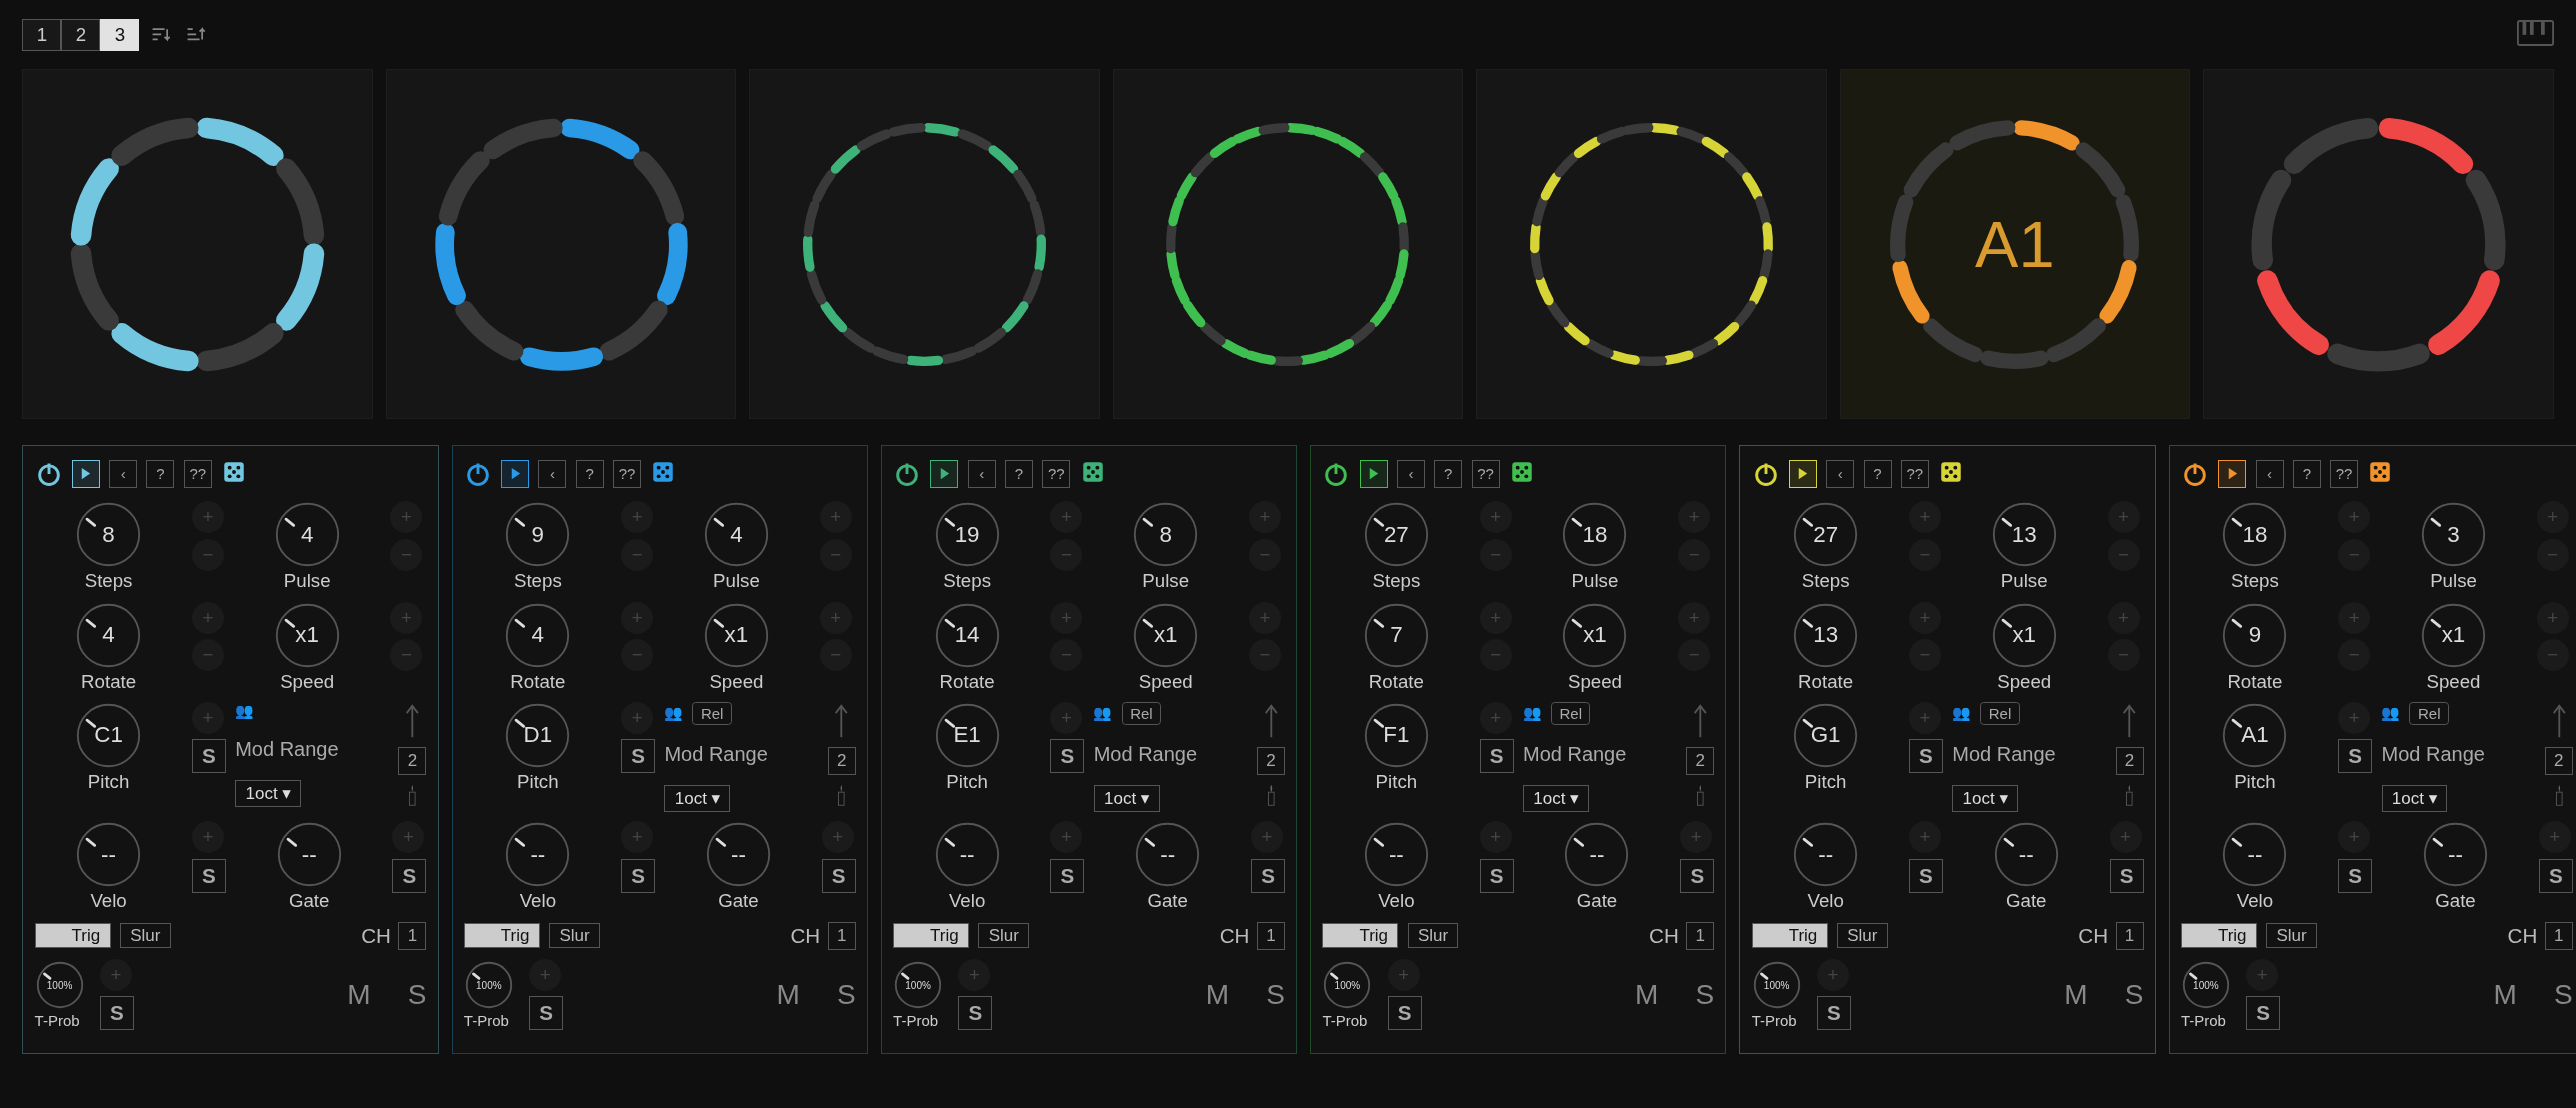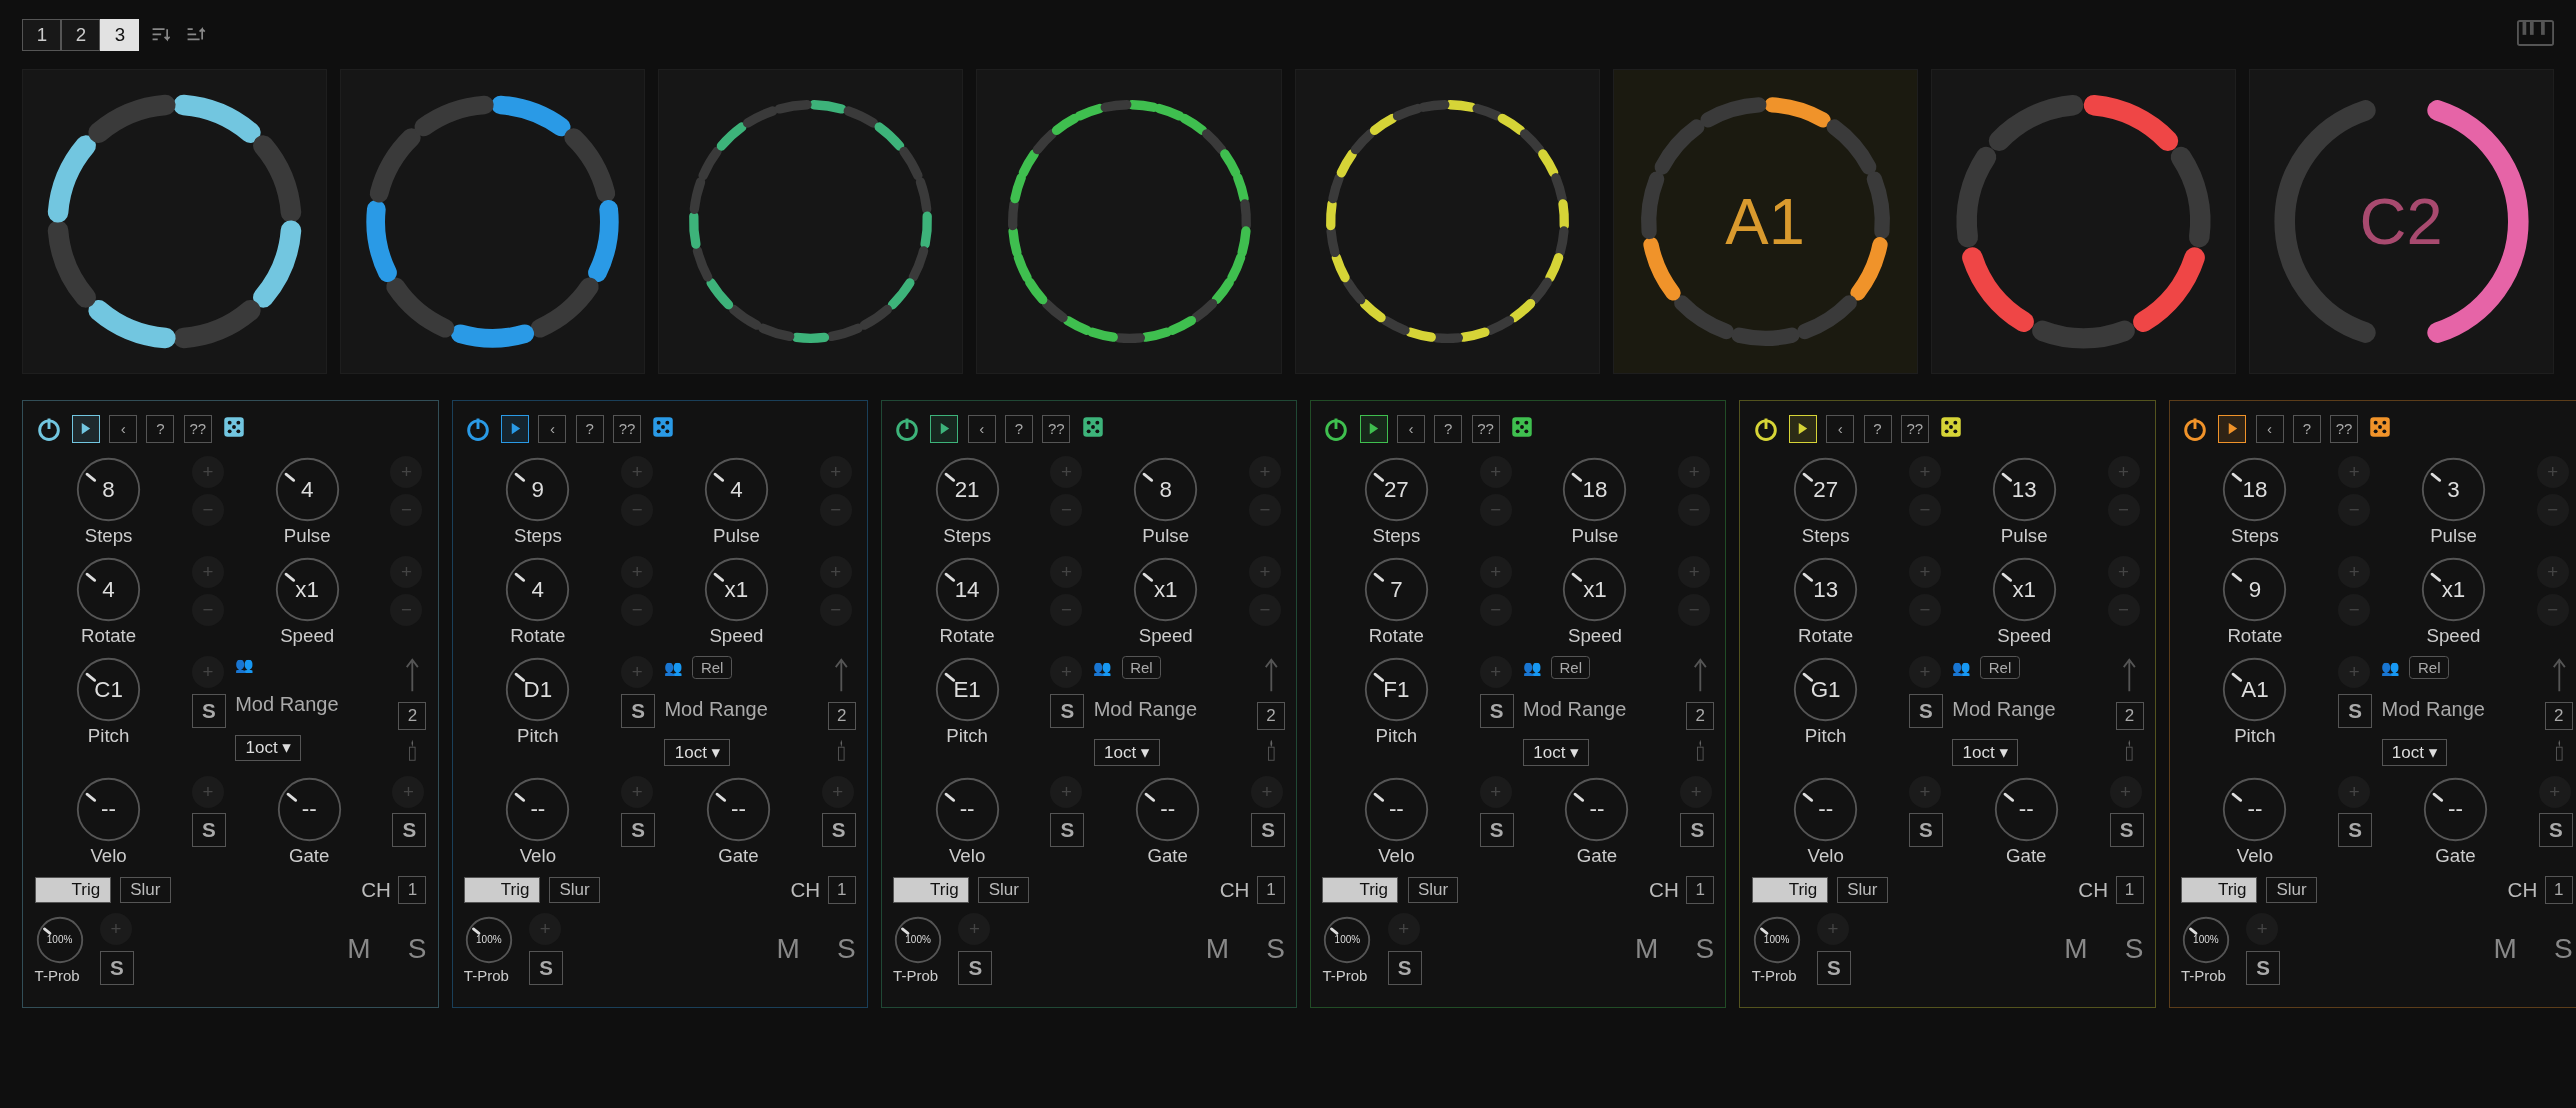--- a/index.html
+++ b/index.html
@@ -214,27 +214,20 @@
         <svg width="271" height="271" viewBox="0 0 290 290">
           <path d="M 156.20491361292918 20.50321325059511 A 125 125 0 0 1 235.34935797842394 58.61716887664191" stroke="#ef4646" stroke-width="22" fill="none" stroke-linecap="round"></path>
           <path d="M 249.32165671516285 76.1378773184872 A 125 125 0 0 1 268.8687202209918 161.77915822720695" stroke="#3a3a3a" stroke-width="22" fill="none" stroke-linecap="round"></path>
           <path d="M 263.8820645368942 183.62712429686843 A 125 125 0 0 1 209.1124096757383 252.30609920023323" stroke="#ef4646" stroke-width="22" fill="none" stroke-linecap="round"></path>
           <path d="M 188.92185301016787 262.0293588299671 A 125 125 0 0 1 101.0781469898321 262.0293588299671" stroke="#3a3a3a" stroke-width="22" fill="none" stroke-linecap="round"></path>
           <path d="M 80.88759032426175 252.3060992002333 A 125 125 0 0 1 26.117935463105795 183.62712429686837" stroke="#ef4646" stroke-width="22" fill="none" stroke-linecap="round"></path>
           <path d="M 21.131279779008153 161.7791582272069 A 125 125 0 0 1 40.678343284837126 76.13787731848724" stroke="#3a3a3a" stroke-width="22" fill="none" stroke-linecap="round"></path>
           <path d="M 54.65064202157602 58.61716887664197 A 125 125 0 0 1 133.7950863870708 20.50321325059511" stroke="#3a3a3a" stroke-width="22" fill="none" stroke-linecap="round"></path>
         </svg>
       </div>
-      <div class="ring-cell">
-        <svg width="271" height="271" viewBox="0 0 290 290">
-          <path d="M 183.62712429686843 26.11793546310581 A 125 125 0 0 1 183.62712429686843 263.8820645368942" stroke="#e664a7" stroke-width="22" fill="none" stroke-linecap="round"></path>
-          <path d="M 106.37287570313158 263.8820645368942 A 125 125 0 0 1 106.37287570313156 26.11793546310581" stroke="#3a3a3a" stroke-width="22" fill="none" stroke-linecap="round"></path>
-        </svg>
-        <div class="ring-label" style="color: rgb(168, 74, 111);">C2</div>
-      </div>
     </div>
 
   <div class="panel-row" id="panel-row">
       <div class="panel" style="border-color: rgba(114, 198, 224, 0.333);">
     <div class="phead">
       <div class="pwr"><svg width="28" height="28" viewBox="0 0 24 24">
               <circle cx="12" cy="13" r="8" fill="none" stroke="#72c6e0" stroke-width="2.5"></circle>
               <line x1="12" y1="3" x2="12" y2="12" stroke="#72c6e0" stroke-width="2.5"></line>
             </svg></div>
       <div class="play" style="color:#72c6e0;background:#72c6e022">
@@ -608,21 +601,21 @@
               <circle cx="16" cy="16" r="1.8" fill="#111"></circle>
             </svg></div>
     </div>
     <div class="prow">
           <div class="knob-col">
             <div class="knob">
               <svg viewBox="0 0 72 72">
                 <circle cx="36" cy="36" r="33" fill="none" stroke="#555" stroke-width="2"></circle>
                 <line x1="12.900000000000002" y1="19.5" x2="21.15" y2="26.1" stroke="#ddd" stroke-width="3" stroke-linecap="round"></line>
               </svg>
-              <div class="val">21</div>
+              <div class="val">19</div>
             </div>
             <div class="knob-l">Steps</div>
           </div>
           <div class="pm">
             <div class="b">+</div>
             <div class="b">−</div>
           </div>
           <div class="knob-col">
             <div class="knob">
               <svg viewBox="0 0 72 72">

